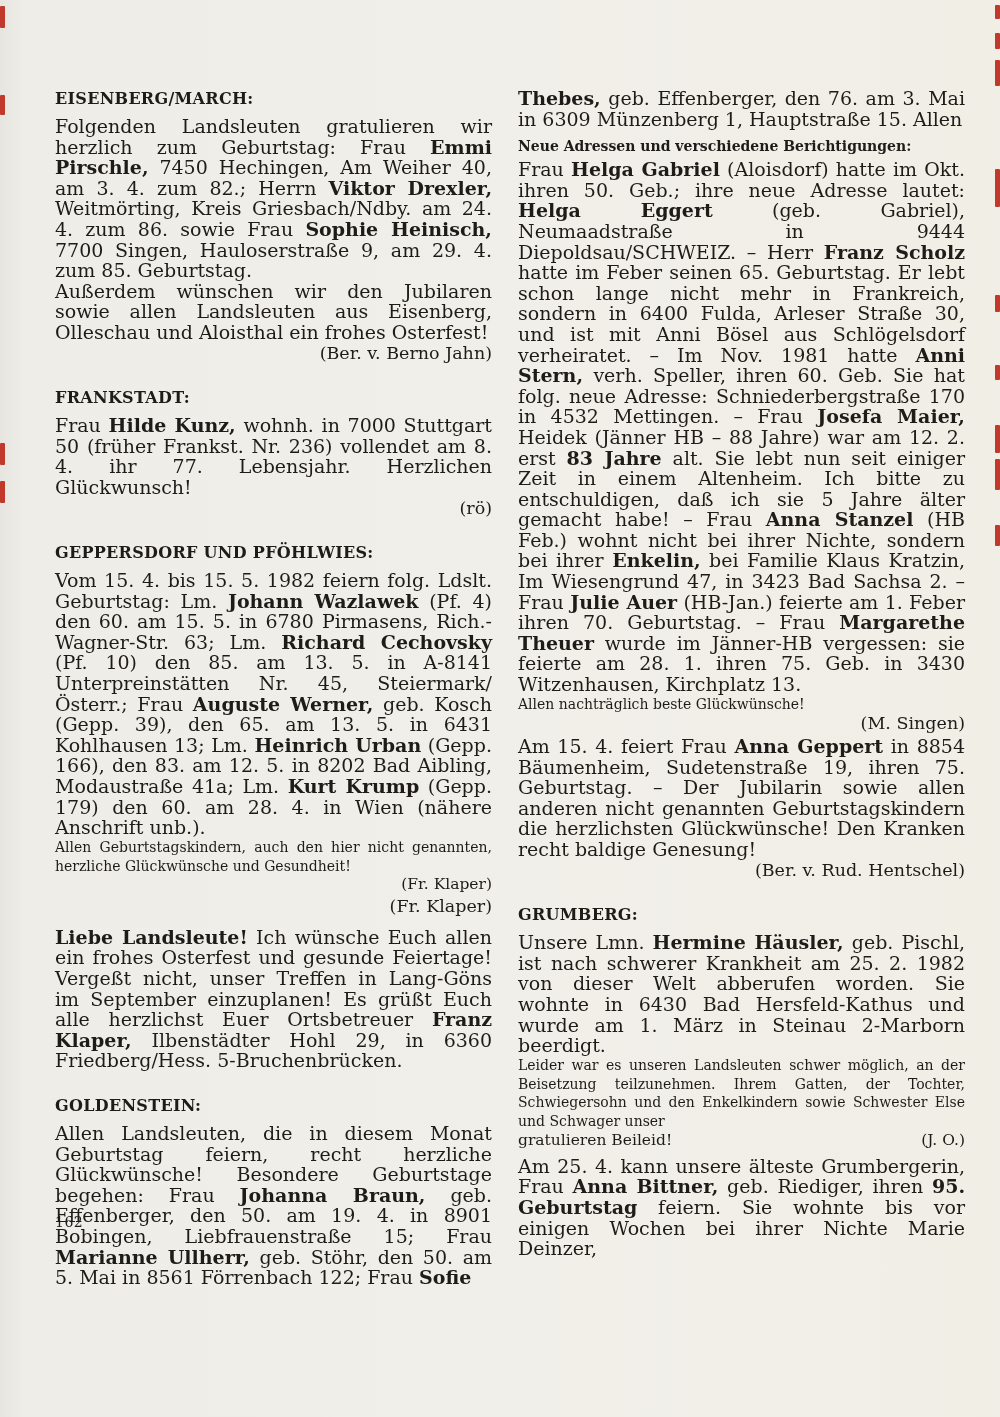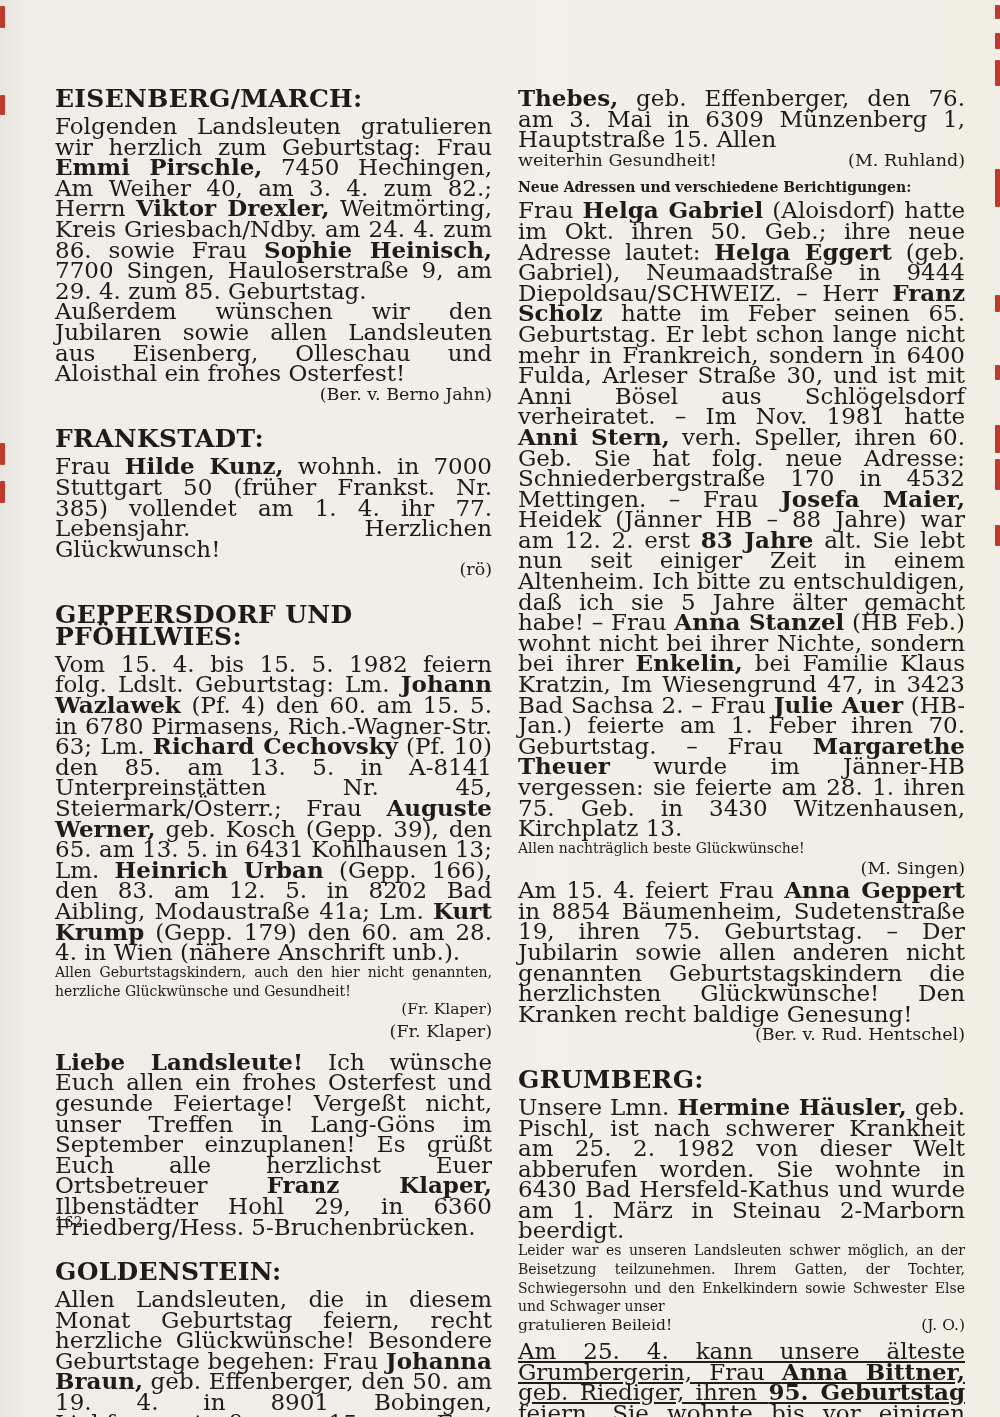--- a/index.html
+++ b/index.html
@@ -8,23 +8,23 @@
     width:1000px;height:1417px;
     background:linear-gradient(90deg,#e7e5e0 0%,#efede8 2.5%,#f1efe9 55%,#ecead5 300%,#ecebe5 100%);
     background-color:#efede8;
     color:#1e1c19;
     font-family:"DejaVu Serif","Liberation Serif",serif;
     overflow:hidden;
   }
   .col{position:absolute;top:88px;}
   .col-left{left:55px;width:437px;}
   .col-right{left:518px;width:447px;}
-  p.para{margin:0;text-align:justify;font-size:23px;line-height:20.6px;hyphens:auto;}
+  p.para{margin:0;text-align:justify;font-size:19px;line-height:20.6px;hyphens:auto;}
   p.para.small{font-size:14px;line-height:18.8px;}
-  h2.sec-heading{margin:24px 0 6px 0;font-size:25px;line-height:22px;letter-spacing:.3px;font-weight:bold;}
+  h2.sec-heading{margin:24px 0 6px 0;font-size:16px;line-height:22px;letter-spacing:.3px;font-weight:bold;}
   h3.sub-heading{margin:7px 0 2px 0;font-size:14px;line-height:21px;font-weight:bold;}
   .col > :first-child{margin-top:0;}
   .sigline{display:flex;justify-content:space-between;font-size:17.5px;line-height:20.6px;margin:0 0 2px 0;}
   .sigline.small{font-size:15.5px;line-height:18.8px;}
   .b{font-weight:bold;}
   .page-number{position:absolute;left:55px;top:1214px;font-size:14px;letter-spacing:.5px;}
   .mark{position:absolute;width:5px;border-radius:1px;}
 </style>
 </head>
 <body>
@@ -32,21 +32,21 @@
 <div class="page">
   <div class="col col-left" id="col-left">
       <h2 class="sec-heading">EISENBERG/MARCH:</h2>
       <p class="para"><span>Folgenden Landsleuten gratulieren wir herzlich zum Geburtstag: Frau </span><span class="b">Emmi Pirschle,</span><span> 7450 Hechingen, Am Weiher 40, am 3. 4. zum 82.; Herrn </span><span class="b">Viktor Drexler,</span><span> Weitmörting, Kreis Griesbach/Ndby. am 24. 4. zum 86. sowie Frau </span><span class="b">Sophie Heinisch,</span><span> 7700 Singen, Hauloserstraße 9, am 29. 4. zum 85. Geburtstag.</span></p>
       <p class="para"><span>Außerdem wünschen wir den Jubilaren sowie allen Landsleuten aus Eisenberg, Olleschau und Aloisthal ein frohes Osterfest!</span></p>
       <div class="sigline">
         <span></span>
         <span>(Ber. v. Berno Jahn)</span>
       </div>
       <h2 class="sec-heading">FRANKSTADT:</h2>
-      <p class="para"><span>Frau </span><span class="b">Hilde Kunz,</span><span> wohnh. in 7000 Stuttgart 50 (früher Frankst. Nr. 385) vollendet am 1. 4. ihr 77. Lebensjahr. Herzlichen Glückwunsch!</span></p>
+      <p class="para"><span>Frau </span><span class="b">Hilde Kunz,</span><span> wohnh. in 7000 Stuttgart 50 (früher Frankst. Nr. 236) vollendet am 8. 4. ihr 77. Lebensjahr. Herzlichen Glückwunsch!</span></p>
       <div class="sigline">
         <span></span>
         <span>(rö)</span>
       </div>
       <h2 class="sec-heading">GEPPERSDORF UND PFÖHLWIES:</h2>
       <p class="para"><span>Vom 15. 4. bis 15. 5. 1982 feiern folg. Ldslt. Geburtstag: Lm. </span><span class="b">Johann Wazlawek</span><span> (Pf. 4) den 60. am 15. 5. in 6780 Pirmasens, Rich.-Wagner-Str. 63; Lm. </span><span class="b">Richard Cechovsky</span><span> (Pf. 10) den 85. am 13. 5. in A-8141 Unterpreinstätten Nr. 45, Steiermark/Österr.; Frau </span><span class="b">Auguste Werner,</span><span> geb. Kosch (Gepp. 39), den 65. am 13. 5. in 6431 Kohlhausen 13; Lm. </span><span class="b">Heinrich Urban</span><span> (Gepp. 166), den 83. am 12. 5. in 8202 Bad Aibling, Modaustraße 41a; Lm. </span><span class="b">Kurt Krump</span><span> (Gepp. 179) den 60. am 28. 4. in Wien (nähere Anschrift unb.).</span></p>
       <p class="para small"><span>Allen Geburtstagskindern, auch den hier nicht genannten, herzliche Glückwünsche und Gesundheit!</span></p>
       <div class="sigline small">
         <span></span>
         <span>(Fr. Klaper)</span>
@@ -54,44 +54,40 @@
       <div class="sigline">
         <span></span>
         <span>(Fr. Klaper)</span>
       </div>
       <p class="para" style="margin-top: 10px;"><span class="b">Liebe Landsleute!</span><span> Ich wünsche Euch allen ein frohes Osterfest und gesunde Feiertage! Vergeßt nicht, unser Treffen in Lang-Göns im September einzuplanen! Es grüßt Euch alle herzlichst Euer Ortsbetreuer </span><span class="b">Franz Klaper,</span><span> Ilbenstädter Hohl 29, in 6360 Friedberg/Hess. 5-Bruchenbrücken.</span></p>
       <h2 class="sec-heading">GOLDENSTEIN:</h2>
       <p class="para"><span>Allen Landsleuten, die in diesem Monat Geburtstag feiern, recht herzliche Glückwünsche! Besondere Geburtstage begehen: Frau </span><span class="b">Johanna Braun,</span><span> geb. Effenberger, den 50. am 19. 4. in 8901 Bobingen, Liebfrauenstraße 15; Frau </span><span class="b">Marianne Ullherr,</span><span> geb. Stöhr, den 50. am 5. Mai in 8561 Förrenbach 122; Frau </span><span class="b">Sofie</span></p>
     </div>
   <div class="col col-right" id="col-right">
       <p class="para"><span class="b">Thebes,</span><span> geb. Effenberger, den 76. am 3. Mai in 6309 Münzenberg 1, Hauptstraße 15. Allen</span></p>
-      <div class="sigline">
-        <span>weiterhin Gesundheit!</span>
-        <span>(M. Ruhland)</span>
-      </div>
       <h3 class="sub-heading">Neue Adressen und verschiedene Berichtigungen:</h3>
       <p class="para"><span>Frau </span><span class="b">Helga Gabriel</span><span> (Aloisdorf) hatte im Okt. ihren 50. Geb.; ihre neue Adresse lautet: </span><span class="b">Helga Eggert</span><span> (geb. Gabriel), Neumaadstraße in 9444 Diepoldsau/SCHWEIZ. – Herr </span><span class="b">Franz Scholz</span><span> hatte im Feber seinen 65. Geburtstag. Er lebt schon lange nicht mehr in Frankreich, sondern in 6400 Fulda, Arleser Straße 30, und ist mit Anni Bösel aus Schlögelsdorf verheiratet. – Im Nov. 1981 hatte </span><span class="b">Anni Stern,</span><span> verh. Speller, ihren 60. Geb. Sie hat folg. neue Adresse: Schniederbergstraße 170 in 4532 Mettingen. – Frau </span><span class="b">Josefa Maier,</span><span> Heidek (Jänner HB – 88 Jahre) war am 12. 2. erst </span><span class="b">83 Jahre</span><span> alt. Sie lebt nun seit einiger Zeit in einem Altenheim. Ich bitte zu entschuldigen, daß ich sie 5 Jahre älter gemacht habe! – Frau </span><span class="b">Anna Stanzel</span><span> (HB Feb.) wohnt nicht bei ihrer Nichte, sondern bei ihrer </span><span class="b">Enkelin,</span><span> bei Familie Klaus Kratzin, Im Wiesengrund 47, in 3423 Bad Sachsa 2. – Frau </span><span class="b">Julie Auer</span><span> (HB-Jan.) feierte am 1. Feber ihren 70. Geburtstag. – Frau </span><span class="b">Margarethe Theuer</span><span> wurde im Jänner-HB vergessen: sie feierte am 28. 1. ihren 75. Geb. in 3430 Witzenhausen, Kirchplatz 13.</span></p>
       <p class="para small"><span>Allen nachträglich beste Glückwünsche!</span></p>
       <div class="sigline">
         <span></span>
         <span>(M. Singen)</span>
       </div>
       <p class="para"><span>Am 15. 4. feiert Frau </span><span class="b">Anna Geppert</span><span> in 8854 Bäumenheim, Sudetenstraße 19, ihren 75. Geburtstag. – Der Jubilarin sowie allen anderen nicht genannten Geburtstagskindern die herzlichsten Glückwünsche! Den Kranken recht baldige Genesung!</span></p>
       <div class="sigline">
         <span></span>
         <span>(Ber. v. Rud. Hentschel)</span>
       </div>
       <h2 class="sec-heading">GRUMBERG:</h2>
       <p class="para"><span>Unsere Lmn. </span><span class="b">Hermine Häusler,</span><span> geb. Pischl, ist nach schwerer Krankheit am 25. 2. 1982 von dieser Welt abberufen worden. Sie wohnte in 6430 Bad Hersfeld-Kathus und wurde am 1. März in Steinau 2-Marborn beerdigt.</span></p>
       <p class="para small"><span>Leider war es unseren Landsleuten schwer möglich, an der Beisetzung teilzunehmen. Ihrem Gatten, der Tochter, Schwiegersohn und den Enkelkindern sowie Schwester Else und Schwager unser</span></p>
       <div class="sigline small">
         <span>gratulieren Beileid!</span>
         <span>(J. O.)</span>
       </div>
-      <p class="para" style="margin-top: 6px; text-decoration: underline;"><span>Am 25. 4. kann unsere älteste Grumbergerin, Frau </span><span class="b">Anna Bittner,</span><span> geb. Riediger, ihren </span><span class="b">95. Geburtstag</span><span> feiern. Sie wohnte bis vor einigen Wochen bei ihrer Nichte Marie Deinzer,</span></p>
+      <p class="para" style="margin-top: 6px;"><span>Am 25. 4. kann unsere älteste Grumbergerin, Frau </span><span class="b">Anna Bittner,</span><span> geb. Riediger, ihren </span><span class="b">95. Geburtstag</span><span> feiern. Sie wohnte bis vor einigen Wochen bei ihrer Nichte Marie Deinzer,</span></p>
     </div>
   <div class="page-number">162</div>
   <div id="marks">
       <div class="mark" style="left: 0px; top: 6px; height: 22px; background: rgb(192, 57, 43);"></div>
       <div class="mark" style="left: 0px; top: 95px; height: 20px; background: rgb(192, 57, 43);"></div>
       <div class="mark" style="left: 0px; top: 443px; height: 22px; background: rgb(192, 57, 43);"></div>
       <div class="mark" style="left: 0px; top: 481px; height: 22px; background: rgb(192, 57, 43);"></div>
       <div class="mark" style="right: 0px; top: 5px; height: 14px; background: rgb(192, 57, 43);"></div>
       <div class="mark" style="right: 0px; top: 33px; height: 16px; background: rgb(192, 57, 43);"></div>
       <div class="mark" style="right: 0px; top: 60px; height: 26px; background: rgb(192, 57, 43);"></div>

